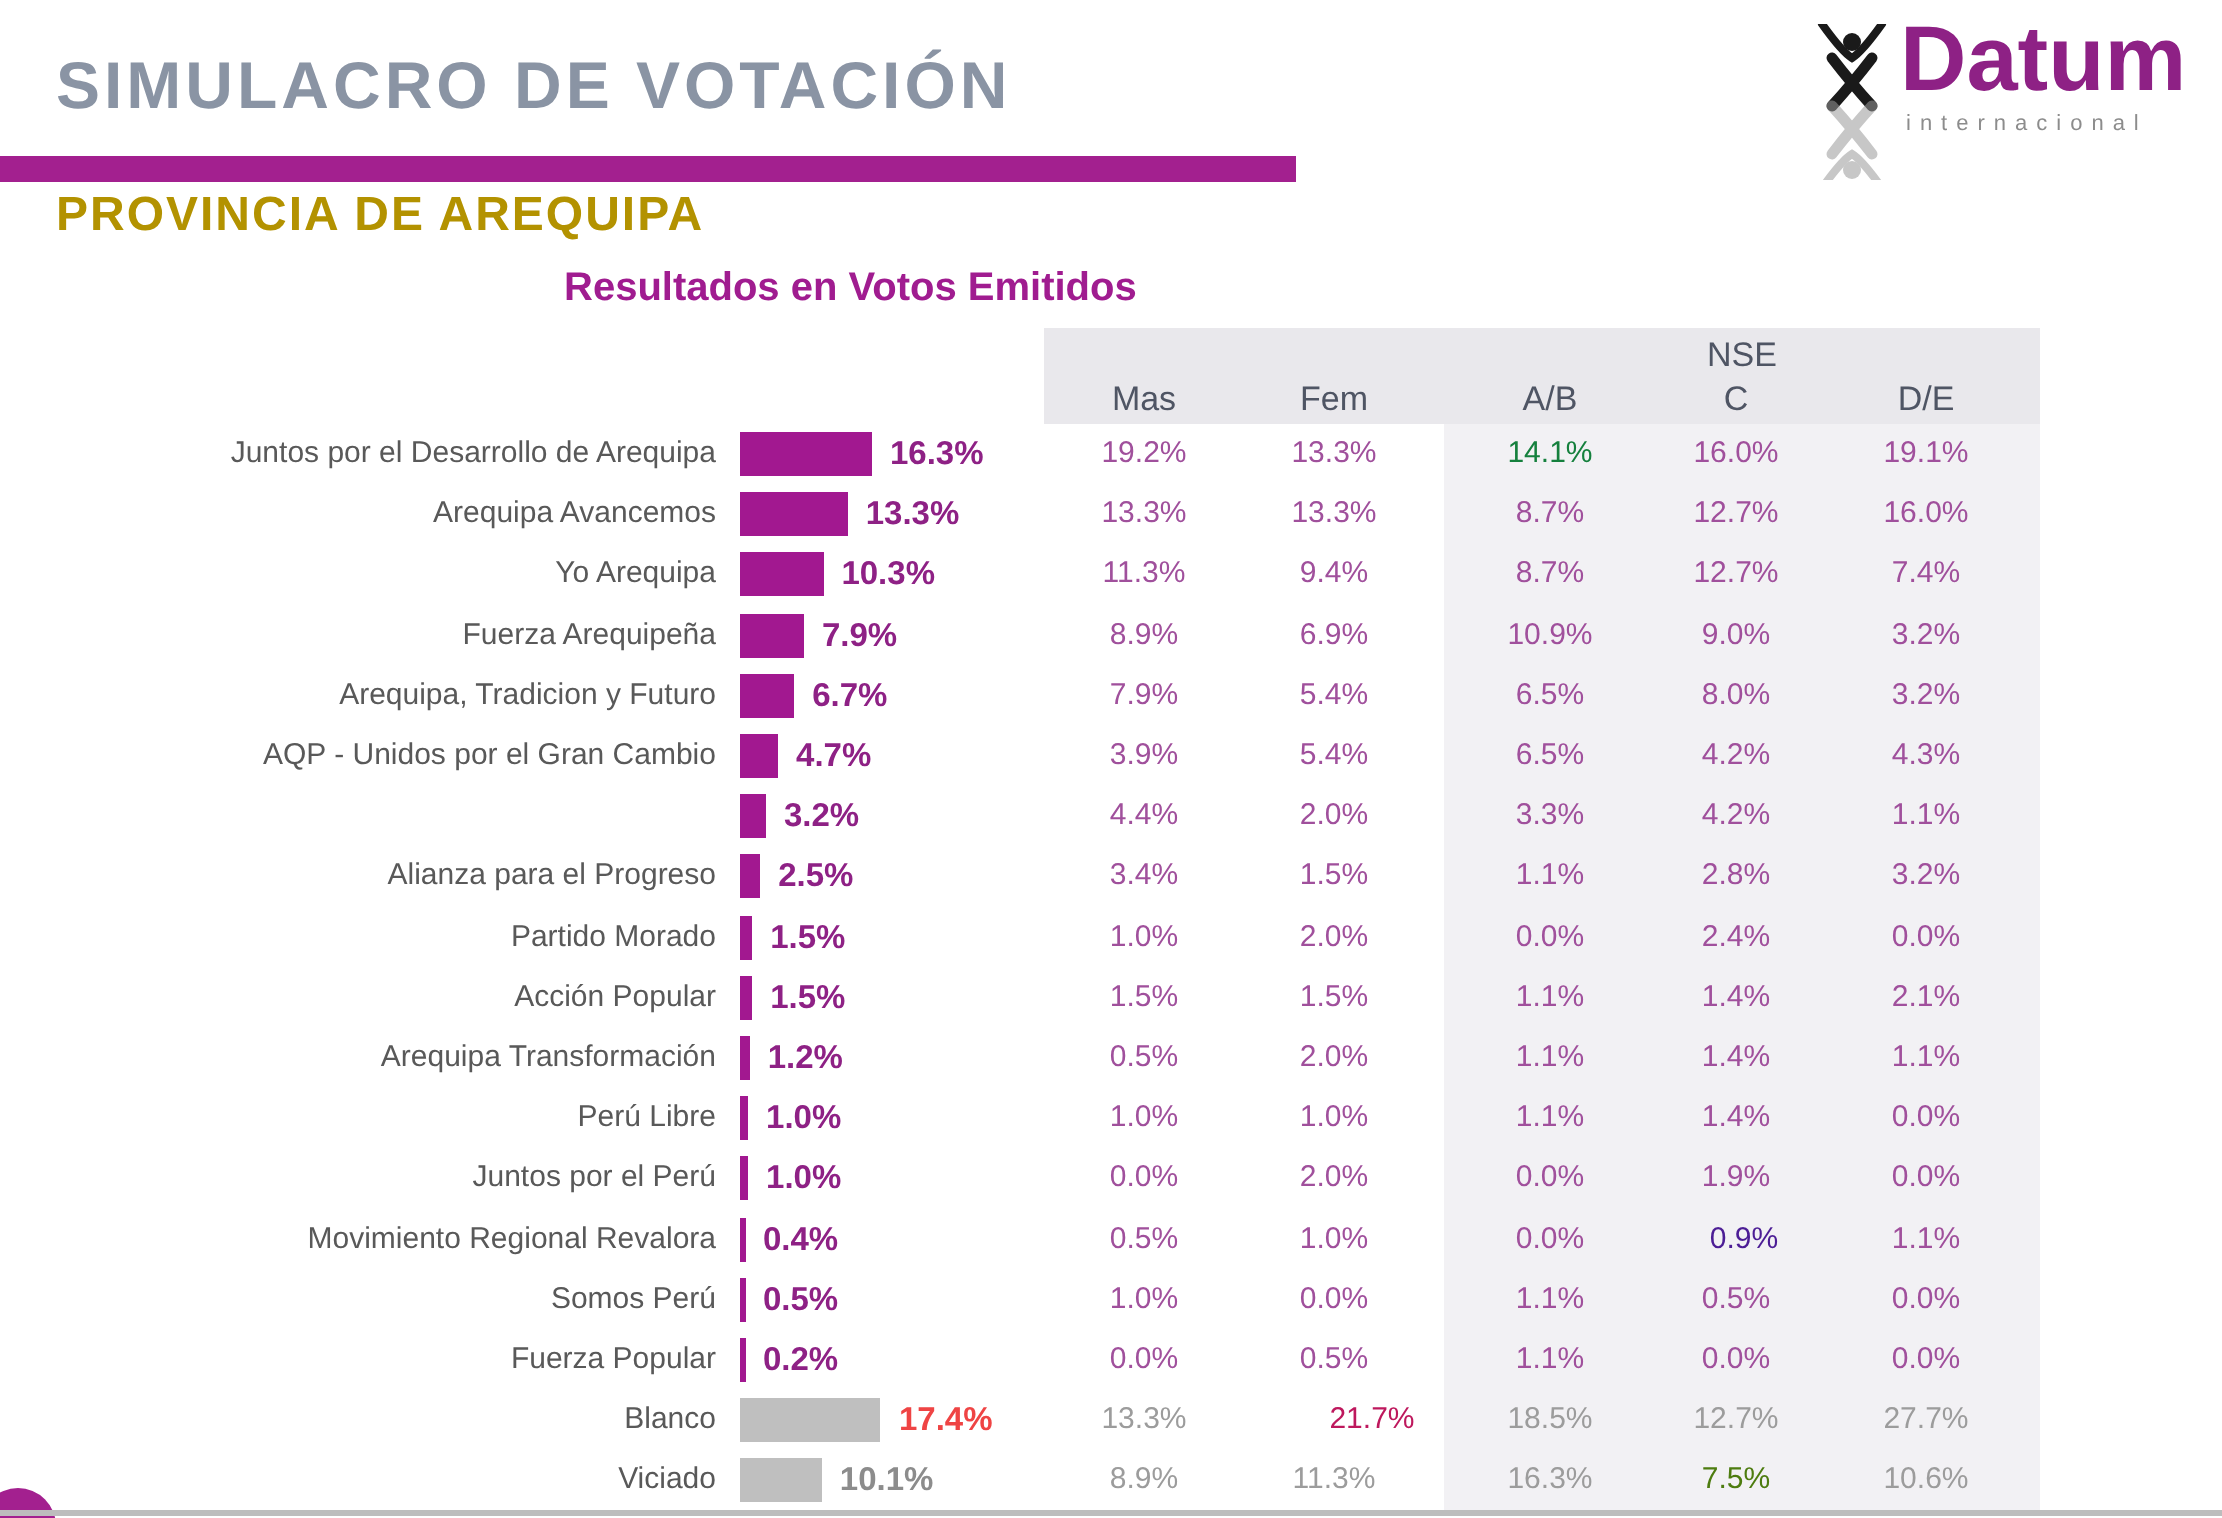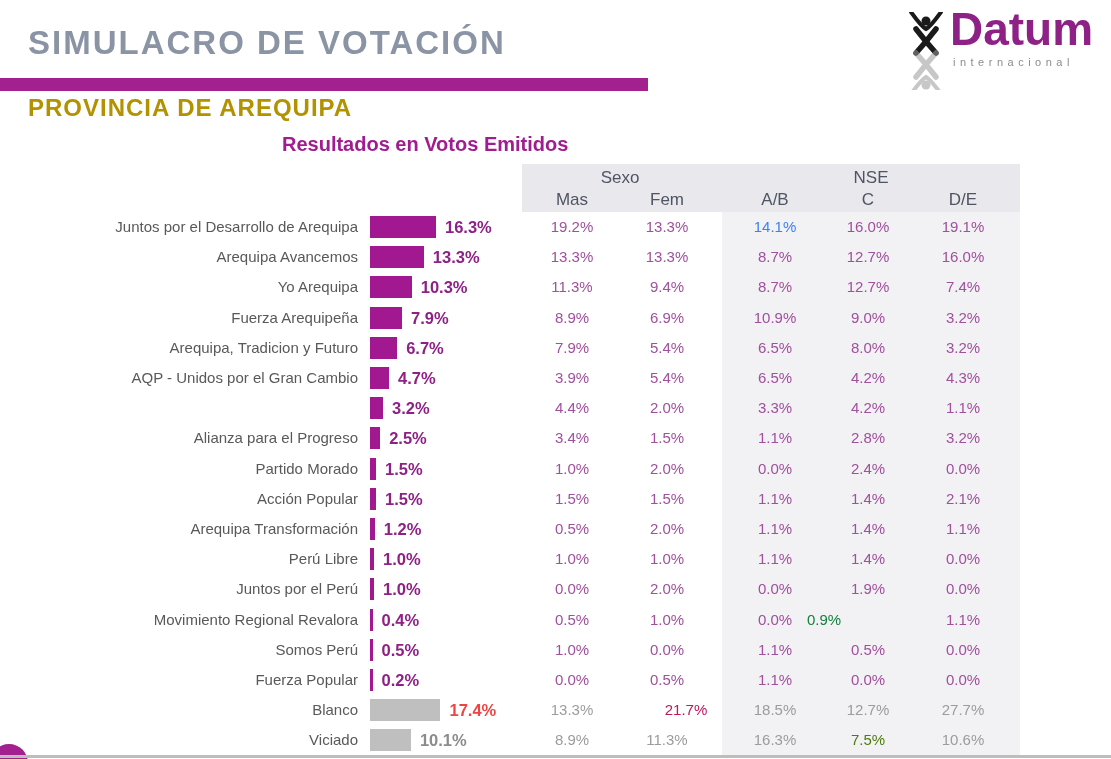--- a/index.html
+++ b/index.html
@@ -112,36 +112,35 @@
     </svg>
     <div class="logo-word">Datum</div>
     <div class="logo-tag">internacional</div>
   </div>
 
   <div class="chart-title">Resultados en Votos Emitidos</div>
 
   <div class="band-header"></div>
   <div class="band-nse"></div>
 
-  <div class="col-group-label" style="left:522px;width:196px;">Sexo</div>
   <div class="col-group-label" style="left:722px;width:298px;">NSE</div>
   <div class="col-label" style="left:532px;">Mas</div>
   <div class="col-label" style="left:627px;">Fem</div>
   <div class="col-label" style="left:735px;">A/B</div>
   <div class="col-label" style="left:828px;">C</div>
   <div class="col-label" style="left:923px;">D/E</div>
 
   <div id="rows">
       <div class="row" style="top: 212px;">
         <div class="row-label">Juntos por el Desarrollo de Arequipa</div>
         <div class="bar" style="left: 370px; width: 66.015px; background: rgb(162, 24, 144);"></div>
         <div class="bar-value" style="left: 445.015px; color: rgb(142, 33, 133);">16.3%</div>
         <div class="cell" style="left: 532px; color: rgb(160, 80, 156);">19.2%</div>
         <div class="cell" style="left: 627px; color: rgb(160, 80, 156);">13.3%</div>
-        <div class="cell" style="left: 735px; color: #3b82f6;">14.1%</div>
+        <div class="cell" style="left: 735px; color: #15803d;">14.1%</div>
         <div class="cell" style="left: 828px; color: rgb(160, 80, 156);">16.0%</div>
         <div class="cell" style="left: 923px; color: rgb(160, 80, 156);">19.1%</div>
       </div>
       <div class="row" style="top: 242.2px;">
         <div class="row-label">Arequipa Avancemos</div>
         <div class="bar" style="left: 370px; width: 53.865px; background: rgb(162, 24, 144);"></div>
         <div class="bar-value" style="left: 432.865px; color: rgb(142, 33, 133);">13.3%</div>
         <div class="cell" style="left: 532px; color: rgb(160, 80, 156);">13.3%</div>
         <div class="cell" style="left: 627px; color: rgb(160, 80, 156);">13.3%</div>
         <div class="cell" style="left: 735px; color: rgb(160, 80, 156);">8.7%</div>
@@ -257,21 +256,21 @@
         <div class="cell" style="left: 828px; color: rgb(160, 80, 156);">1.9%</div>
         <div class="cell" style="left: 923px; color: rgb(160, 80, 156);">0.0%</div>
       </div>
       <div class="row" style="top: 604.6px;">
         <div class="row-label">Movimiento Regional Revalora</div>
         <div class="bar" style="left: 370px; width: 2.5px; background: rgb(162, 24, 144);"></div>
         <div class="bar-value" style="left: 381.5px; color: rgb(142, 33, 133);">0.4%</div>
         <div class="cell" style="left: 532px; color: rgb(160, 80, 156);">0.5%</div>
         <div class="cell" style="left: 627px; color: rgb(160, 80, 156);">1.0%</div>
         <div class="cell" style="left: 735px; color: rgb(160, 80, 156);">0.0%</div>
-        <div class="cell" style="left: 784px; color: #15803d;">0.9%</div>
+        <div class="cell" style="left: 832px; color: #4c1d95;">0.9%</div>
         <div class="cell" style="left: 923px; color: rgb(160, 80, 156);">1.1%</div>
       </div>
       <div class="row" style="top: 634.8px;">
         <div class="row-label">Somos Perú</div>
         <div class="bar" style="left: 370px; width: 2.5px; background: rgb(162, 24, 144);"></div>
         <div class="bar-value" style="left: 381.5px; color: rgb(142, 33, 133);">0.5%</div>
         <div class="cell" style="left: 532px; color: rgb(160, 80, 156);">1.0%</div>
         <div class="cell" style="left: 627px; color: rgb(160, 80, 156);">0.0%</div>
         <div class="cell" style="left: 735px; color: rgb(160, 80, 156);">1.1%</div>
         <div class="cell" style="left: 828px; color: rgb(160, 80, 156);">0.5%</div>

